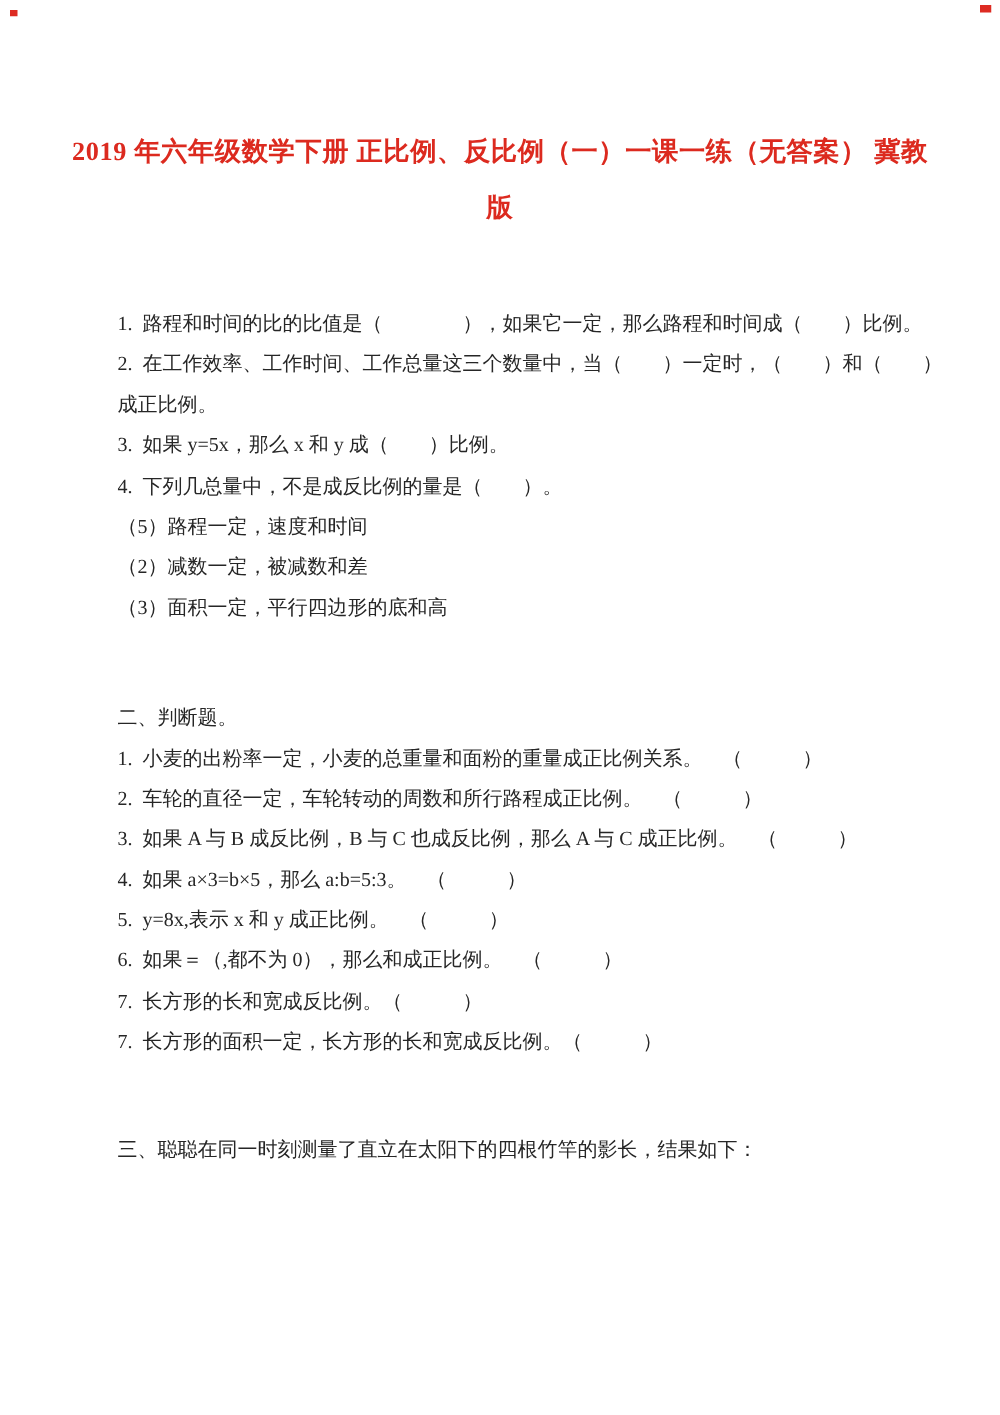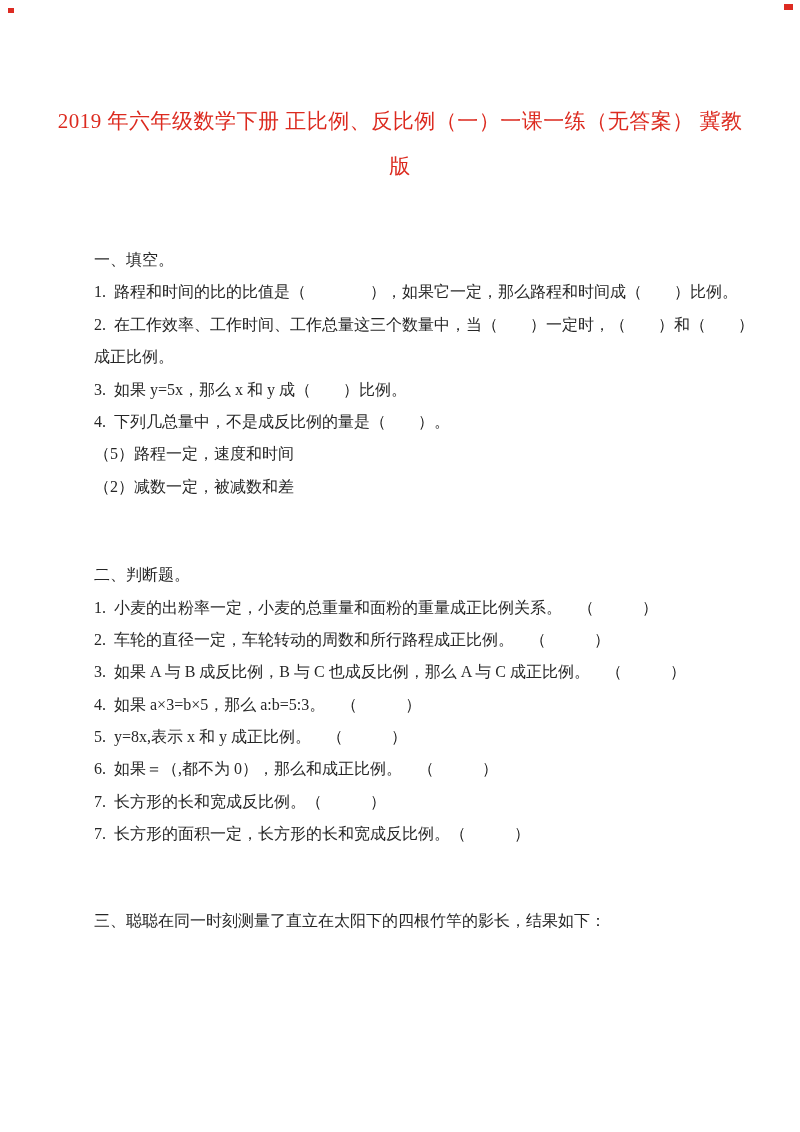--- a/index.html
+++ b/index.html
@@ -22,21 +22,21 @@
   .corner-mark.tl { left: 8px;  top: 8px; width: 6px; height: 5px; }
   .corner-mark.tr { right: 7px; top: 4px; width: 9px; height: 6px; }
   .doc-title {
     position: absolute;
     top: 99px;
     left: 40px;
     right: 40px;
     text-align: center;
     color: #dc2a1f;
     font-size: 21px;
-    font-weight: normal;
+    font-weight: bold;
     line-height: 45px;
     letter-spacing: 0.5px;
   }
   .content {
     position: absolute;
     top: 244px;
     left: 94px;
     right: 36px;
     color: #262626;
     font-size: 16px;
@@ -58,28 +58,28 @@
   <div class="corner-mark tl"></div>
   <div class="corner-mark tr"></div>
 
   <div class="doc-title">
     <div>2019 年六年级数学下册 正比例、反比例（一）一课一练（无答案） 冀教</div>
     <div>版</div>
   </div>
 
   <div class="content">
 
-    <div class="line">一、填空。</div>
     <div class="line">1.  路程和时间的比的比值是（　　　　），如果它一定，那么路程和时间成（　　）比例。</div>
     <div class="line">2.  在工作效率、工作时间、工作总量这三个数量中，当（　　）一定时，（　　）和（　　）</div>
     <div class="line">成正比例。</div>
     <div class="line">3.  如果 y=5x，那么 x 和 y 成（　　）比例。</div>
     <div class="line">4.  下列几总量中，不是成反比例的量是（　　）。</div>
     <div class="line">（5）路程一定，速度和时间</div>
     <div class="line">（2）减数一定，被减数和差</div>
+    <div class="line">（3）面积一定，平行四边形的底和高</div>
 
     <div class="gap-a"></div>
 
     <div class="line">二、判断题。</div>
     <div class="line">1.  小麦的出粉率一定，小麦的总重量和面粉的重量成正比例关系。　（　　　）</div>
     <div class="line">2.  车轮的直径一定，车轮转动的周数和所行路程成正比例。　（　　　）</div>
     <div class="line">3.  如果 A 与 B 成反比例，B 与 C 也成反比例，那么 A 与 C 成正比例。　（　　　）</div>
     <div class="line">4.  如果 a×3=b×5，那么 a:b=5:3。　（　　　）</div>
     <div class="line">5.  y=8x,表示 x 和 y 成正比例。　（　　　）</div>
     <div class="line">6.  如果＝（,都不为 0），那么和成正比例。　（　　　）</div>

